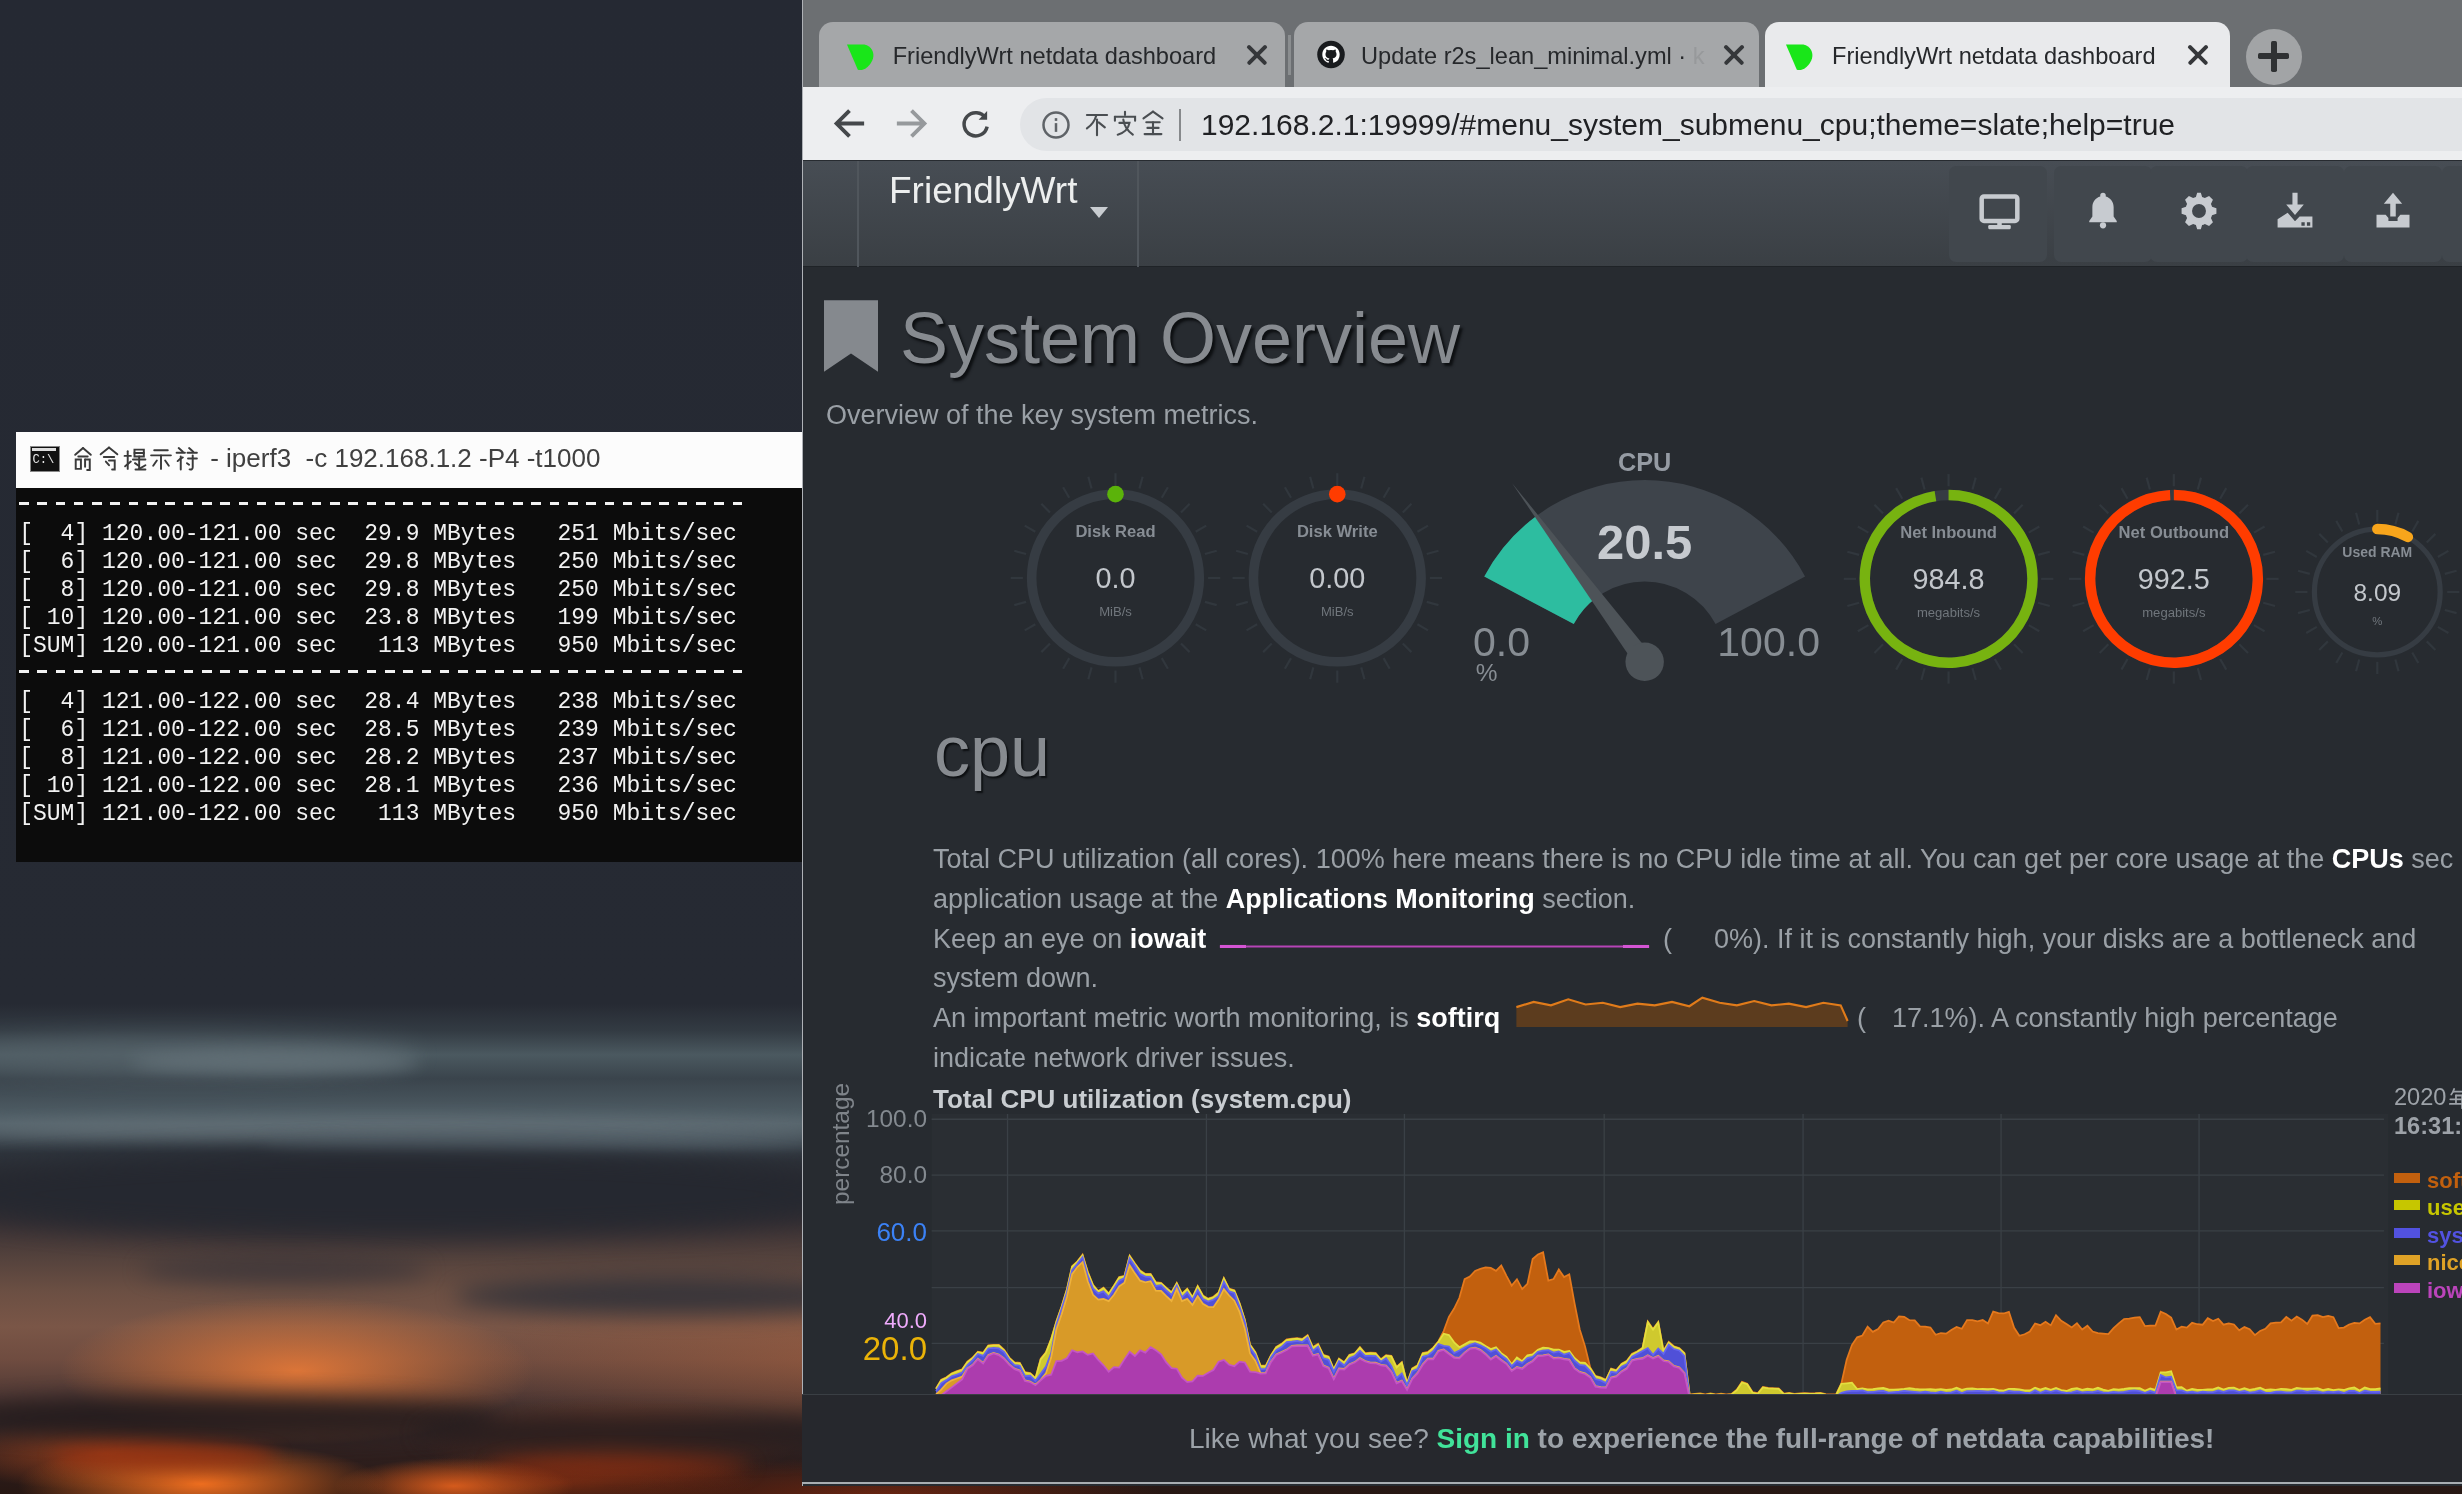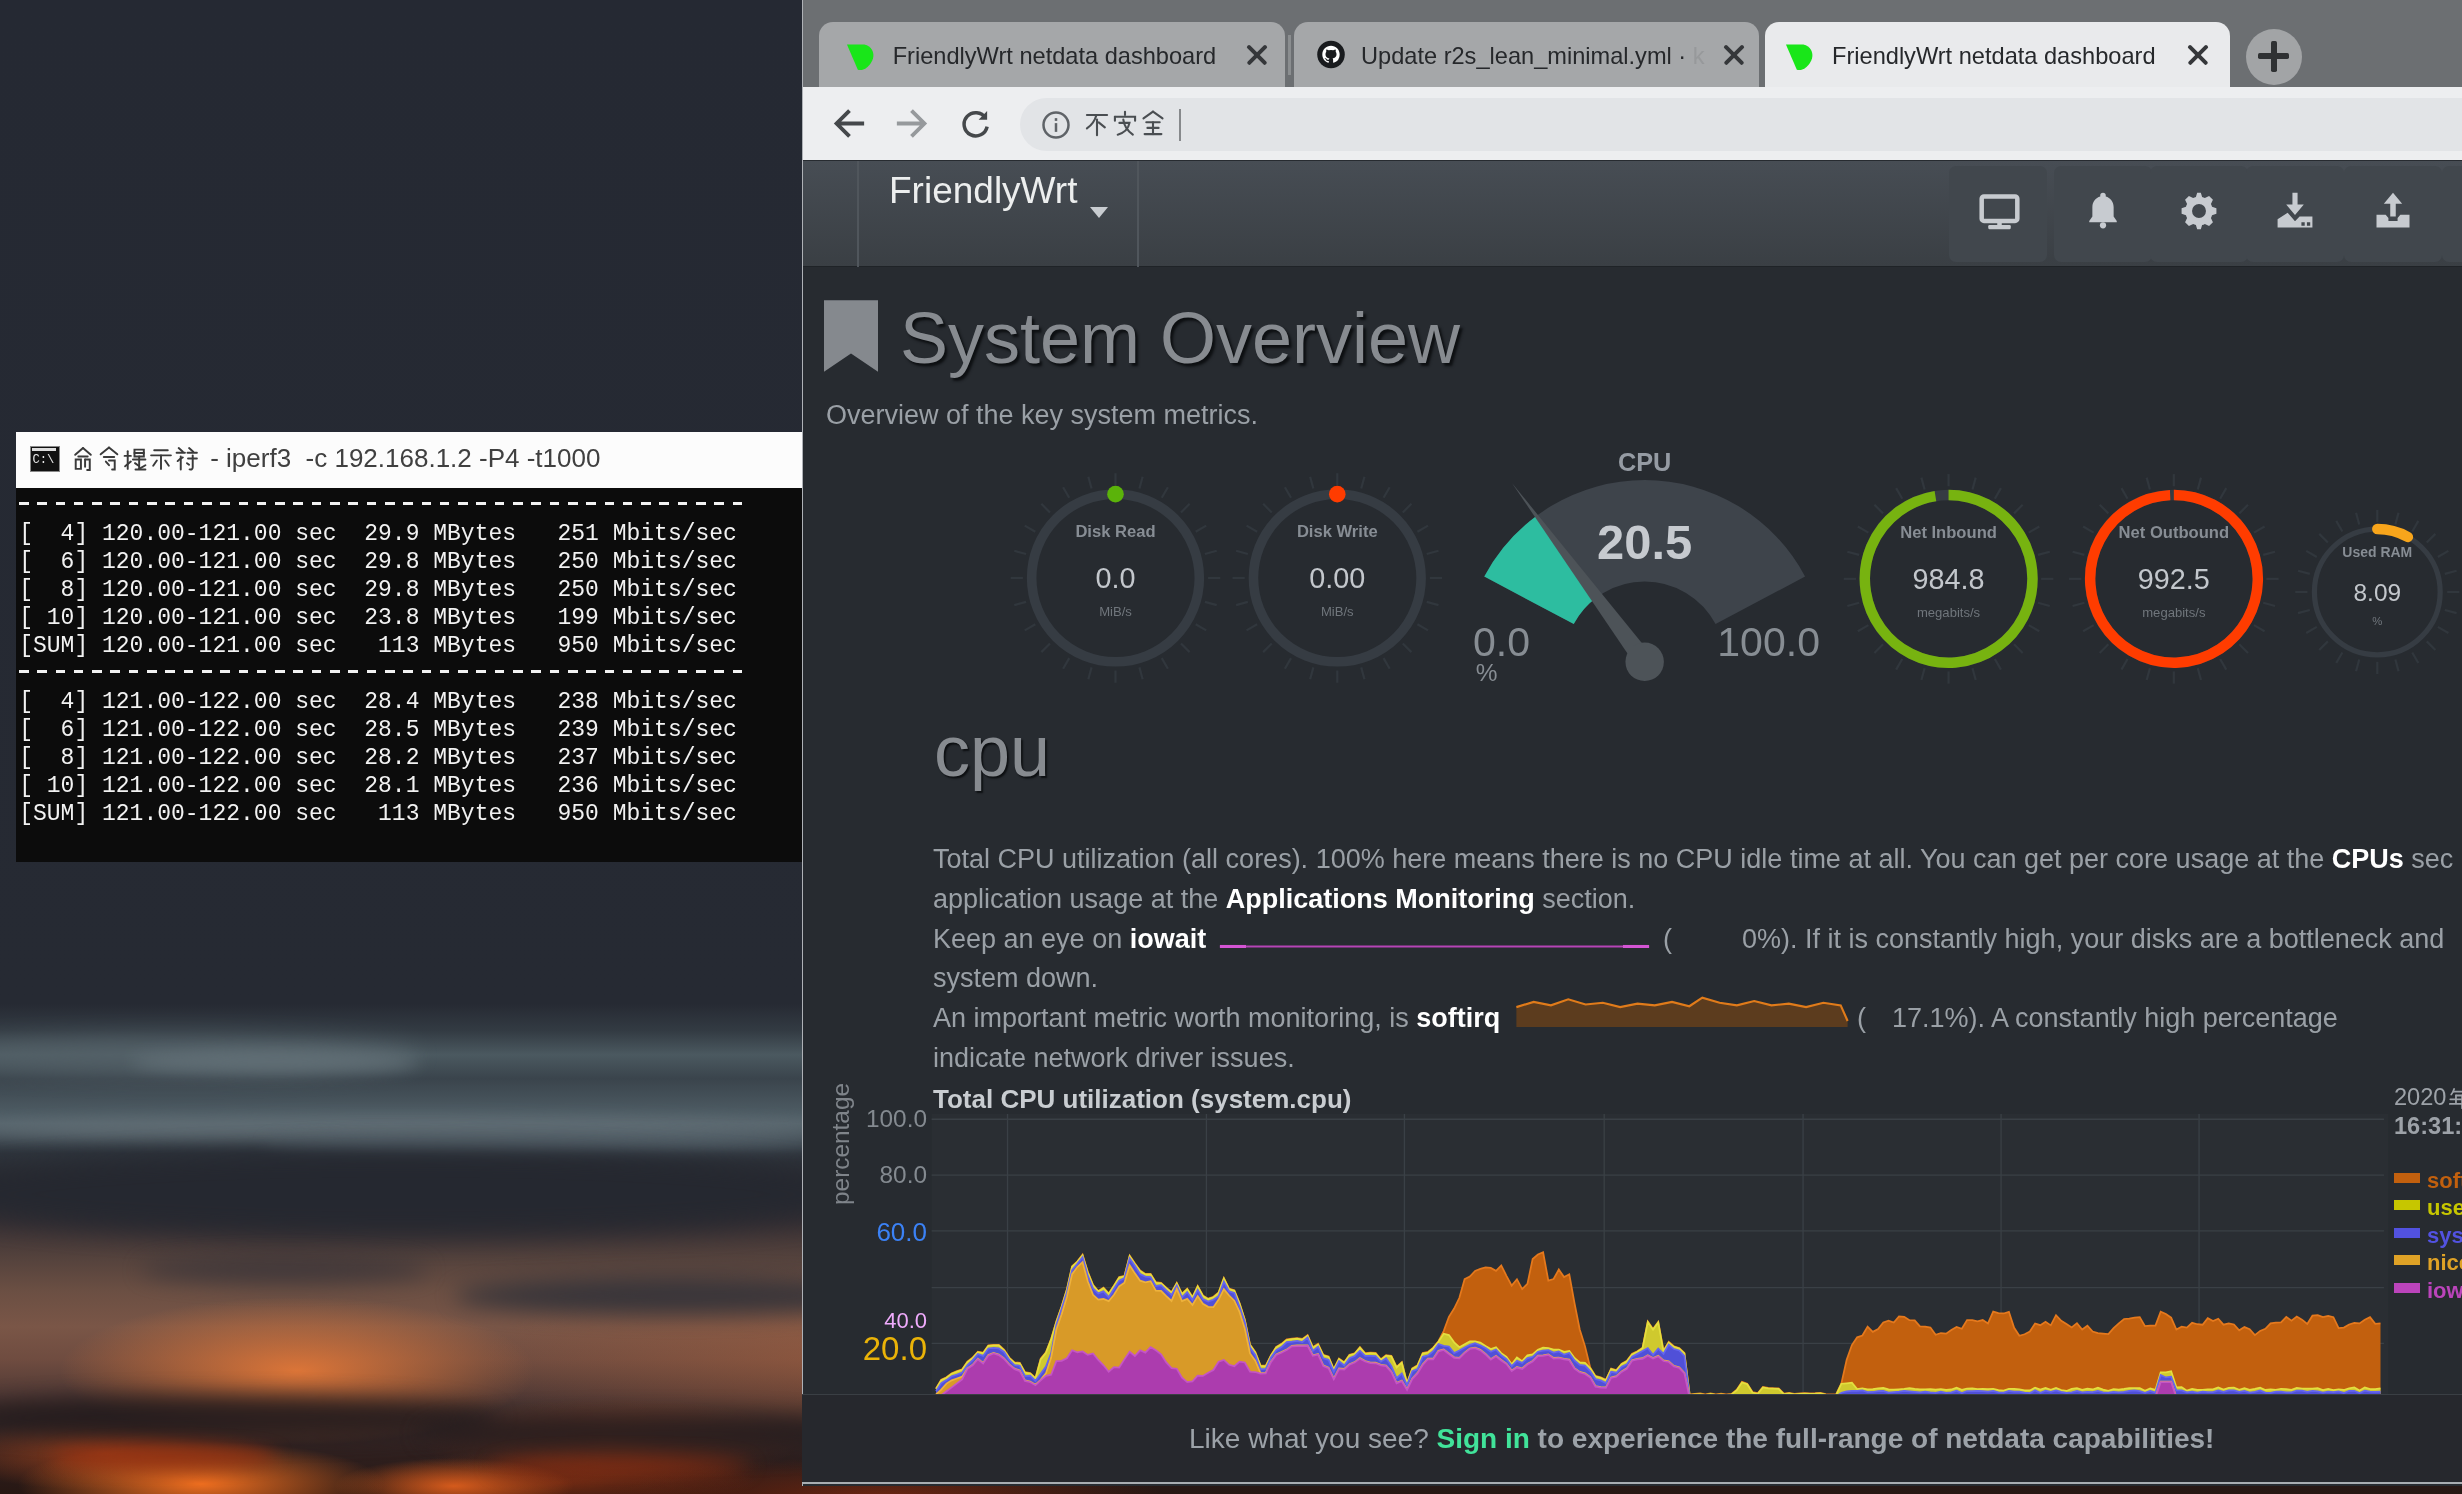--- a/index.html
+++ b/index.html
@@ -176,20 +176,21 @@
             <path d="M44 34 Q48 66 78 88" stroke="#4a4e52" stroke-width="7.5" fill="none" stroke-linecap="round"></path>
           </svg><svg viewBox="0 0 100 100" style="width:28px;height:28px;vertical-align:-6.1px">
             <path d="M50 6 L16 30" stroke="#4a4e52" stroke-width="7.5" fill="none" stroke-linecap="round"></path>
             <path d="M50 6 L84 30" stroke="#4a4e52" stroke-width="7.5" fill="none" stroke-linecap="round"></path>
             <path d="M26 44 L74 44" stroke="#4a4e52" stroke-width="7.5" fill="none" stroke-linecap="round"></path>
             <path d="M30 64 L70 64" stroke="#4a4e52" stroke-width="7.5" fill="none" stroke-linecap="round"></path>
             <path d="M50 44 L50 86" stroke="#4a4e52" stroke-width="7.5" fill="none" stroke-linecap="round"></path>
             <path d="M20 86 L80 86" stroke="#4a4e52" stroke-width="7.5" fill="none" stroke-linecap="round"></path>
           </svg></span>
       <div style="position:absolute;left:159px;top:10.5px;width:2.2px;height:32px;background:#87898c"></div>
+      <div style="position:absolute;left:181px;top:9.6px;font-size:30px;color:#202124;white-space:nowrap">192.168.2.1:19999/#menu_system_submenu_cpu;theme=slate;help=true</div>
     </div>
   </div>
 
   <div id="ndnav">
     <div style="position:absolute;left:54px;top:0;width:1.7px;height:106px;background:#50565c"></div>
     <div style="position:absolute;left:334px;top:0;width:1.7px;height:106px;background:#50565c"></div>
     <div style="position:absolute;left:86px;top:9px;font-size:37px;color:#eceeee">FriendlyWrt</div>
     <div style="position:absolute;left:287px;top:46px;width:0;height:0;border-left:9.6px solid transparent;border-right:9.6px solid transparent;border-top:11.4px solid #c8ccd0"></div>
     <div class="nvbtn" style="left:1146px"></div>
     <div class="nvbtn" style="left:1251px"></div>
@@ -389,21 +390,21 @@
 <div class="h1" style="left:934px;top:710px;text-shadow:1.7px 1.7px 1.7px rgba(10,12,14,.9)">cpu</div>
 
 <div class="ptext" style="left:933px;top:844px">Total CPU utilization (all cores). 100% here means there is no CPU idle time at all. You can get per core usage at the <b>CPUs</b> sec</div>
 <div class="ptext" style="left:933px;top:884px">application usage at the <b>Applications Monitoring</b> section.</div>
 <div class="ptext" style="left:933px;top:924px">Keep an eye on <b>iowait</b></div>
 <svg class="absvg" style="left:1219px;top:943px" width="431" height="8.7" viewBox="0 0 494 10">
     <line x1="0" y1="4" x2="494" y2="4" stroke="#b644b6" stroke-width="2.5"></line>
     <line x1="0" y1="4" x2="30" y2="4" stroke="#d455d4" stroke-width="3.5"></line>
     <line x1="464" y1="4" x2="494" y2="4" stroke="#d455d4" stroke-width="3.5"></line>
   </svg>
-<div class="ptext" style="left:1663px;top:924px">(<span style="margin-left:70px">0%). If it is constantly high, your disks are a bottleneck and</span></div>
+<div class="ptext" style="left:1663px;top:924px">(<span style="margin-left:42px">0%). If it is constantly high, your disks are a bottleneck and</span></div>
 <div class="ptext" style="left:933px;top:963px">system down.</div>
 <div class="ptext" style="left:933px;top:1003px">An important metric worth monitoring, is <b>softirq</b></div>
 <svg class="absvg" style="left:1515px;top:995px" width="334" height="32" viewBox="0 0 383 37">
 <polygon fill="#5c3c1e" points="0,37 0,14 20,8 40,12 60,5 80,11 100,9 120,14 140,10 160,12 180,8 200,13 215,3 235,9 255,12 275,7 295,12 315,10 335,14 355,9 375,12 383,30 383,37"></polygon>
 <polyline fill="none" stroke="#e07b1a" stroke-width="2.5" points="0,14 20,8 40,12 60,5 80,11 100,9 120,14 140,10 160,12 180,8 200,13 215,3 235,9 255,12 275,7 295,12 315,10 335,14 355,9 375,12 383,30"></polyline>
 </svg>
 <div class="ptext" style="left:1857px;top:1003px">(<span style="margin-left:26px">17.1%). A constantly high percentage</span></div>
 <div class="ptext" style="left:933px;top:1043px">indicate network driver issues.</div>
 
 <div style="position:absolute;left:933px;top:1084px;font-size:26px;font-weight:bold;color:#c9cdd1">Total CPU utilization (system.cpu)</div>

